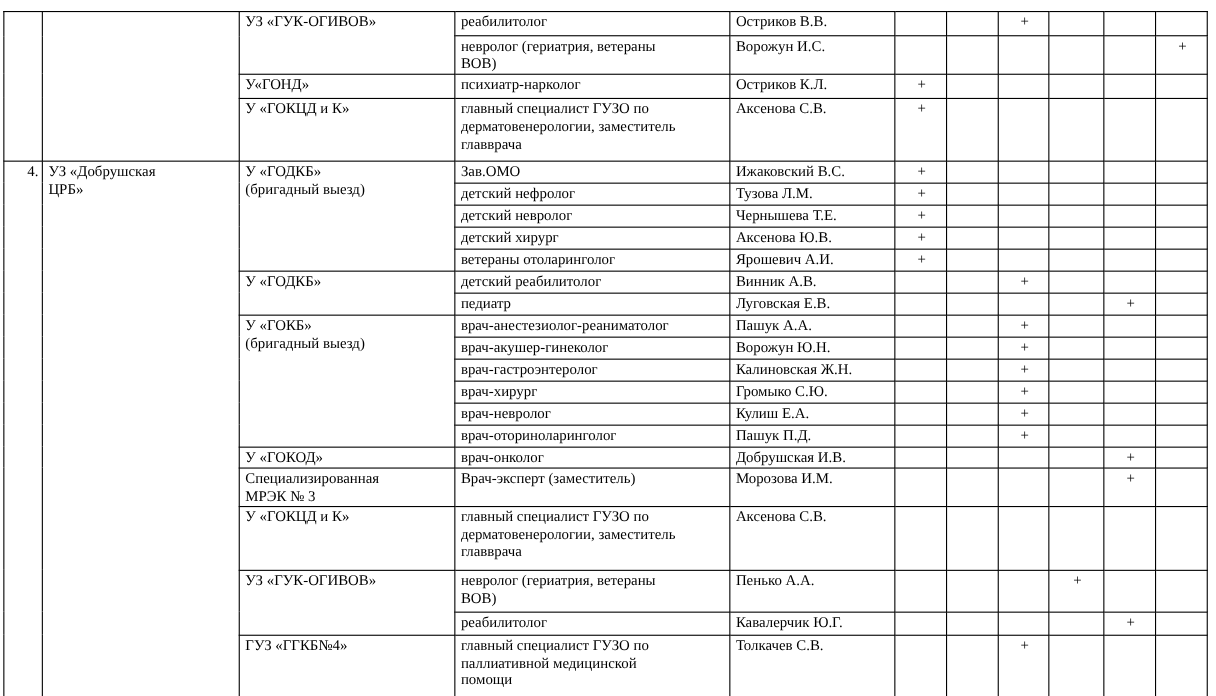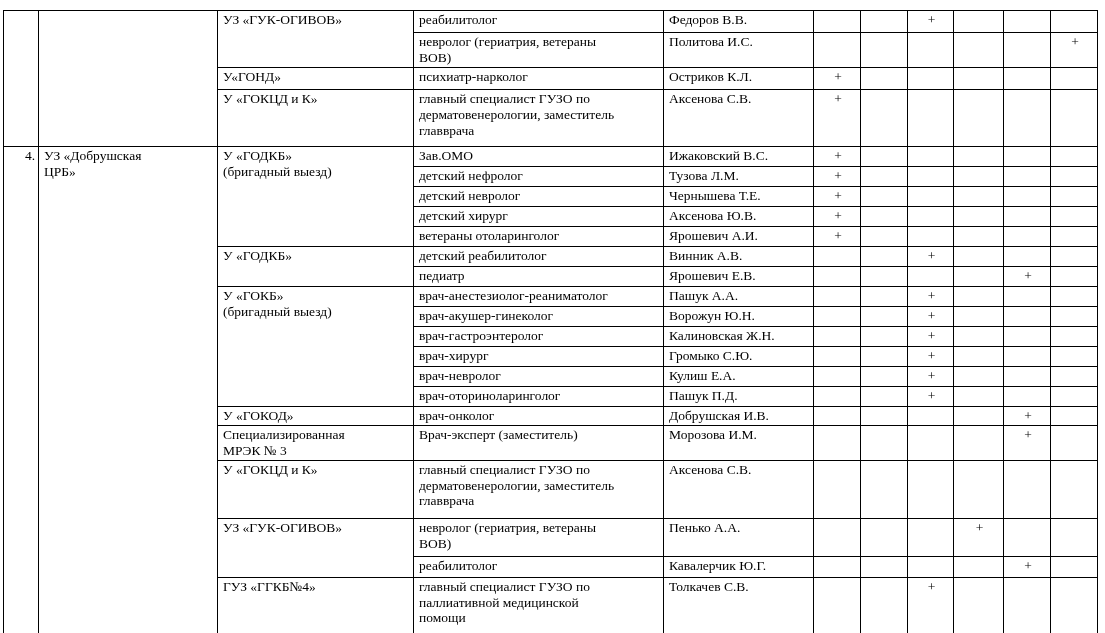--- a/index.html
+++ b/index.html
@@ -70,34 +70,34 @@
   <tbody>
       <tr class="h22">
     <td class="num" rowspan="4"></td>
     <td rowspan="4"></td>
     <td rowspan="2">
           <span class="line">УЗ «ГУК-ОГИВОВ»</span>
         </td>
     <td>
           <span class="line">реабилитолог</span>
         </td>
-    <td>Федоров В.В.</td>
+    <td>Остриков В.В.</td>
     <td class="plus"></td>
     <td class="plus"></td>
     <td class="plus">+</td>
     <td class="plus"></td>
     <td class="plus"></td>
     <td class="plus"></td>
   </tr>
   <tr class="h32">
     <td>
           <span class="line">невролог (гериатрия, ветераны</span>
           <span class="line">ВОВ)</span>
         </td>
-    <td>Политова И.С.</td>
+    <td>Ворожун И.С.</td>
     <td class="plus"></td>
     <td class="plus"></td>
     <td class="plus"></td>
     <td class="plus"></td>
     <td class="plus"></td>
     <td class="plus">+</td>
   </tr>
   <tr class="h22">
     <td>
           <span class="line">У«ГОНД»</span>
@@ -212,21 +212,21 @@
     <td class="plus"></td>
     <td class="plus">+</td>
     <td class="plus"></td>
     <td class="plus"></td>
     <td class="plus"></td>
   </tr>
   <tr class="h20">
     <td>
           <span class="line">педиатр</span>
         </td>
-    <td>Ярошевич Е.В.</td>
+    <td>Луговская Е.В.</td>
     <td class="plus"></td>
     <td class="plus"></td>
     <td class="plus"></td>
     <td class="plus"></td>
     <td class="plus">+</td>
     <td class="plus"></td>
   </tr>
   <tr class="h20">
     <td rowspan="6">
           <span class="line">У «ГОКБ»</span>

